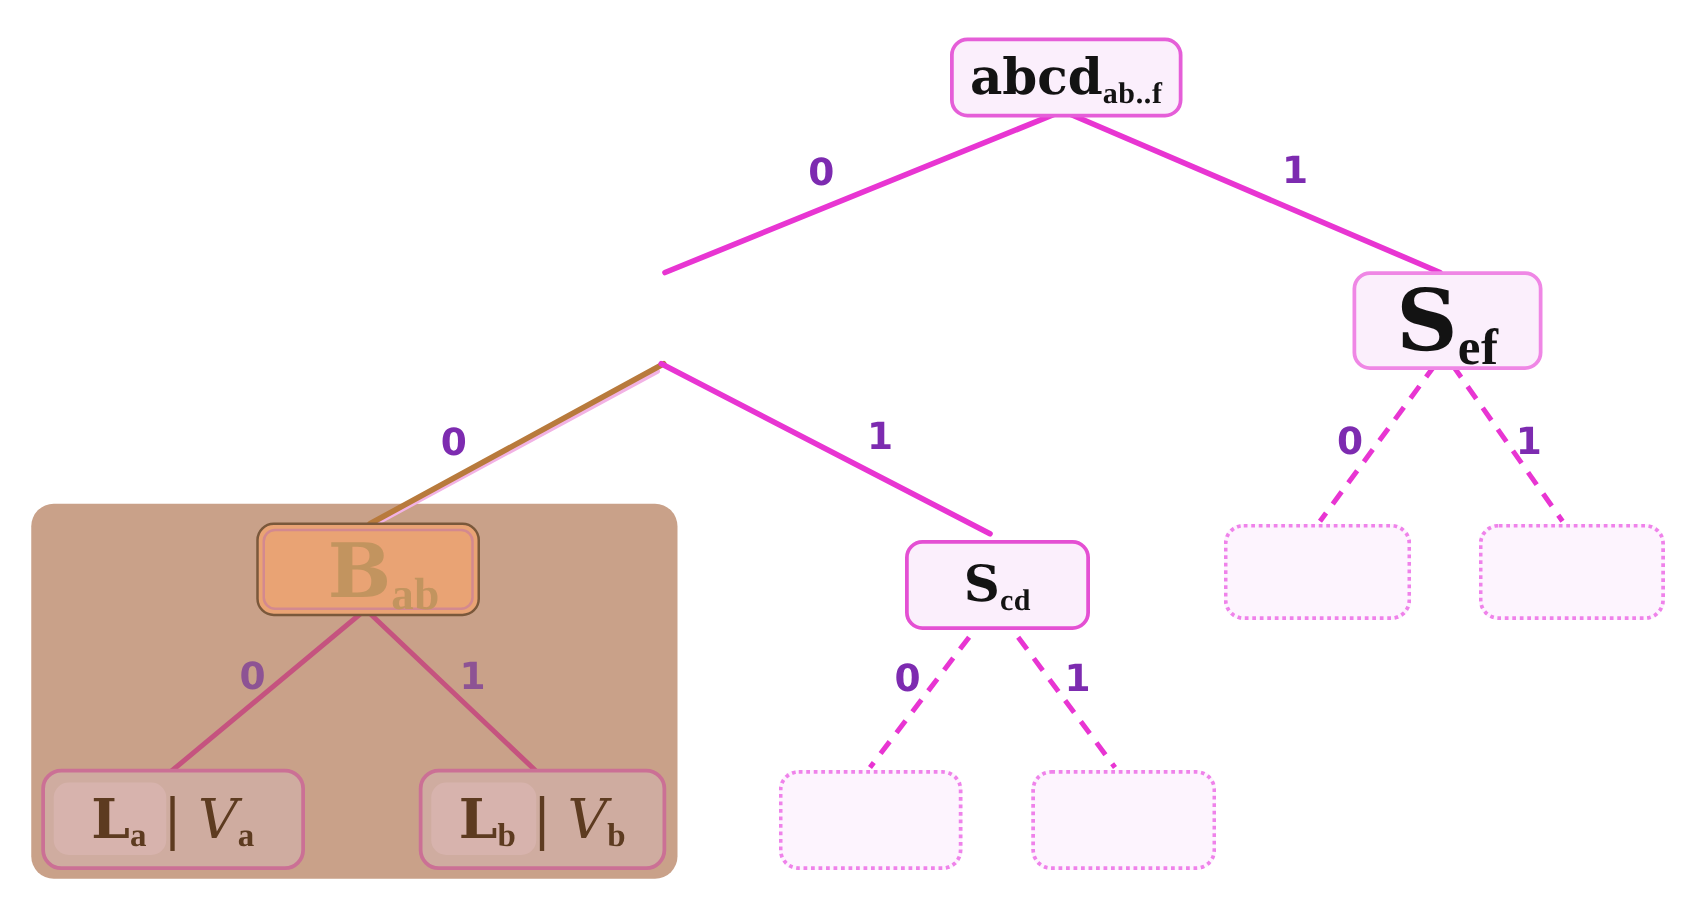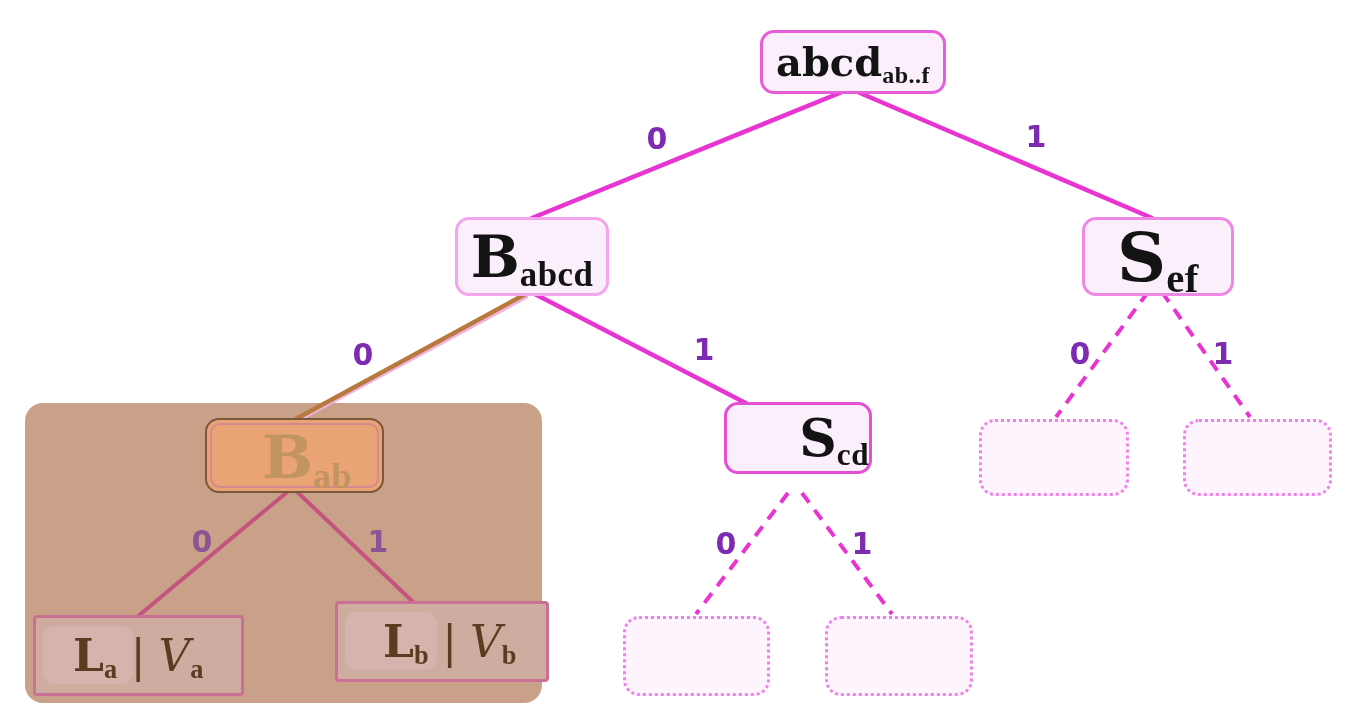--- a/index.html
+++ b/index.html
@@ -22,45 +22,45 @@
     position:absolute; display:flex; align-items:center; justify-content:center;
     background:var(--node-fill,#fbeffc); border-radius:14px; line-height:1;
     color:var(--node-text,#131313); font-weight:bold; white-space:nowrap;
   }
   .sub { font-size:0.60em; font-weight:bold; position:relative; top:0.28em; letter-spacing:0.5px;font-family:Liberation Serif, serif; }
   .it  { font-style:italic; font-weight:normal; }
 
   .n-root { left:760px; top:30px;  width:180px; height:58px; font-size:40px; border:3px solid var(--root-border,#e55ed8); }
   .n-b    { left:455px; top:217px; width:148px; height:73px; font-size:58px; border:3px solid var(--b-border,#f2a4ec); }
   .n-sef  { left:1082px;top:217px; width:146px; height:73px; font-size:68px; border:3px solid var(--sef-border,#ef87e5); }
-  .n-scd  { left:724px; top:402px; width:142px; height:66px; font-size:52px; border:3.5px solid var(--scd-border,#e450d3);justify-content:flex-end; }
+  .n-scd  { left:724px; top:432px; width:142px; height:66px; font-size:40px; border:3.5px solid var(--scd-border,#e450d3); }
 
   
   .n-lfk {
     left:205px; top:418px; width:175px; height:71px; font-size:44px;
     background:var(--lfk-fill,#e9a374); border:2.5px solid var(--lfk-border,#7a583b);
   }
   .lfk-frame {
     position:absolute; left:3px; top:3px; right:3px; bottom:3px;
     border:2.5px solid var(--lfk-inner-border,#d3898f); border-radius:10px; pointer-events:none;
   }
   .ghost {
     position:absolute; left:50%; top:50%; transform:translate(-36%,-48%);
     color:var(--ghost-text,#c2945f); font-size:60px; font-weight:bold; z-index:0;
   }
   .ntext { position:relative; z-index:1; }
   .bar-tight { margin:0 3px; font-weight:normal; }
 
   
   .n-leaf {
     background:var(--leaf-fill,#cfaca0); border:3px solid var(--leaf-border,#cb7095);
-    color:var(--leaf-text,#5d3b20); border-radius:4px; font-size:44px;
+    color:var(--leaf-text,#5d3b20); border-radius:16px; font-size:44px;
   }
   .n-la { left:33px;  top:615px; width:205px; height:75px; }
-  .n-lb { left:335px; top:601px; width:192px; height:75px;padding-left:16px; }
+  .n-lb { left:335px; top:615px; width:192px; height:75px; }
   .leaf-chip {
     position:absolute; left:7px; top:8px; width:44%; height:58px;
     background:var(--leaf-inner,#d7b3ad); border-radius:12px; z-index:0;
   }
   .bar-wide { margin:0 13px; font-weight:normal; }
 
   
   .ghostbox {
     position:absolute; background:var(--dotted-fill,#fdf4fe);
     border:3px dotted var(--dotted-border,#ef82ea); border-radius:16px;
@@ -112,23 +112,20 @@
   <div class="elabel muted" style="left:378px; top:542px;">1</div>
   <div class="elabel" style="left:726px; top:544px;">0</div>
   <div class="elabel" style="left:862px; top:544px;">1</div>
   <div class="elabel" style="left:1080px; top:354px;">0</div>
   <div class="elabel" style="left:1223px; top:354px;">1</div>
 
   <div class="node n-root">
     <span class="ntext"><span>abcd</span><span class="sub">ab..f</span></span>
   </div>
 
-  <div class="node n-b">
-    <span class="ntext"><span>B</span><span class="sub">abcd</span></span>
-  </div>
 
   <div class="node n-sef">
     <span class="ntext"><span>S</span><span class="sub">ef</span></span>
   </div>
 
   <div class="node n-scd">
     <span class="ntext"><span>S</span><span class="sub">cd</span></span>
   </div>
 
   <div class="node n-lfk">

